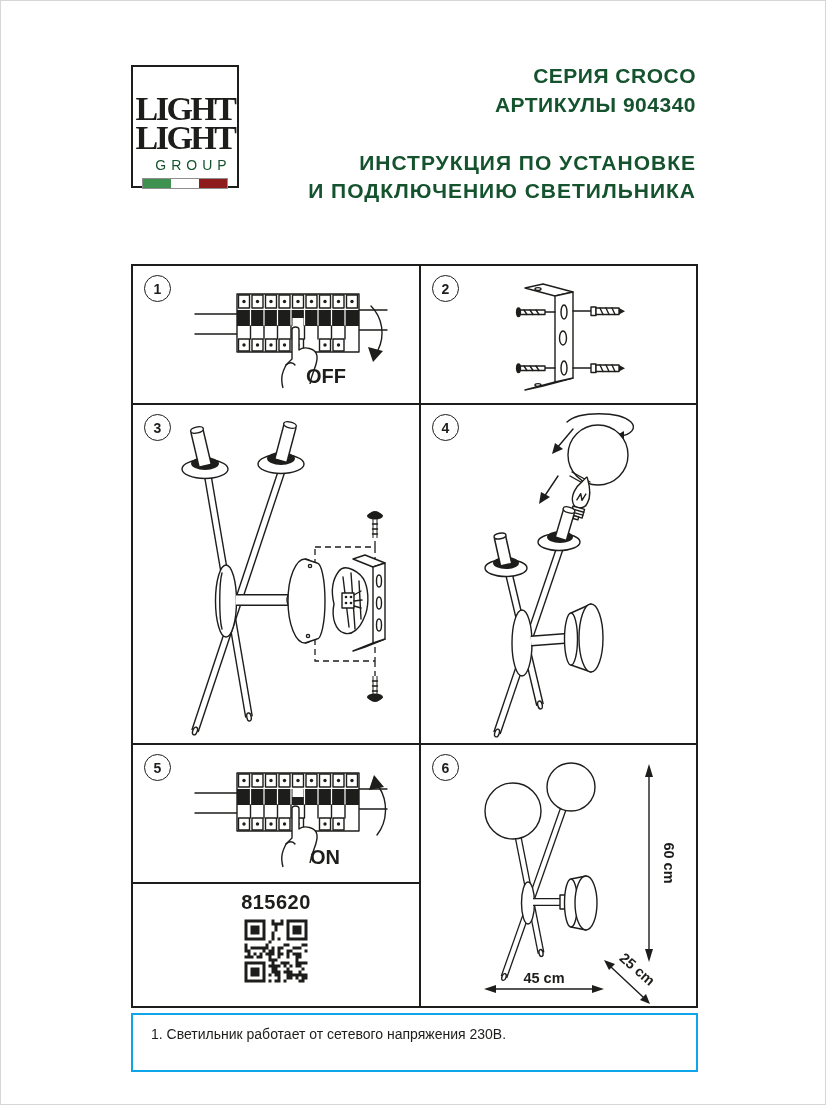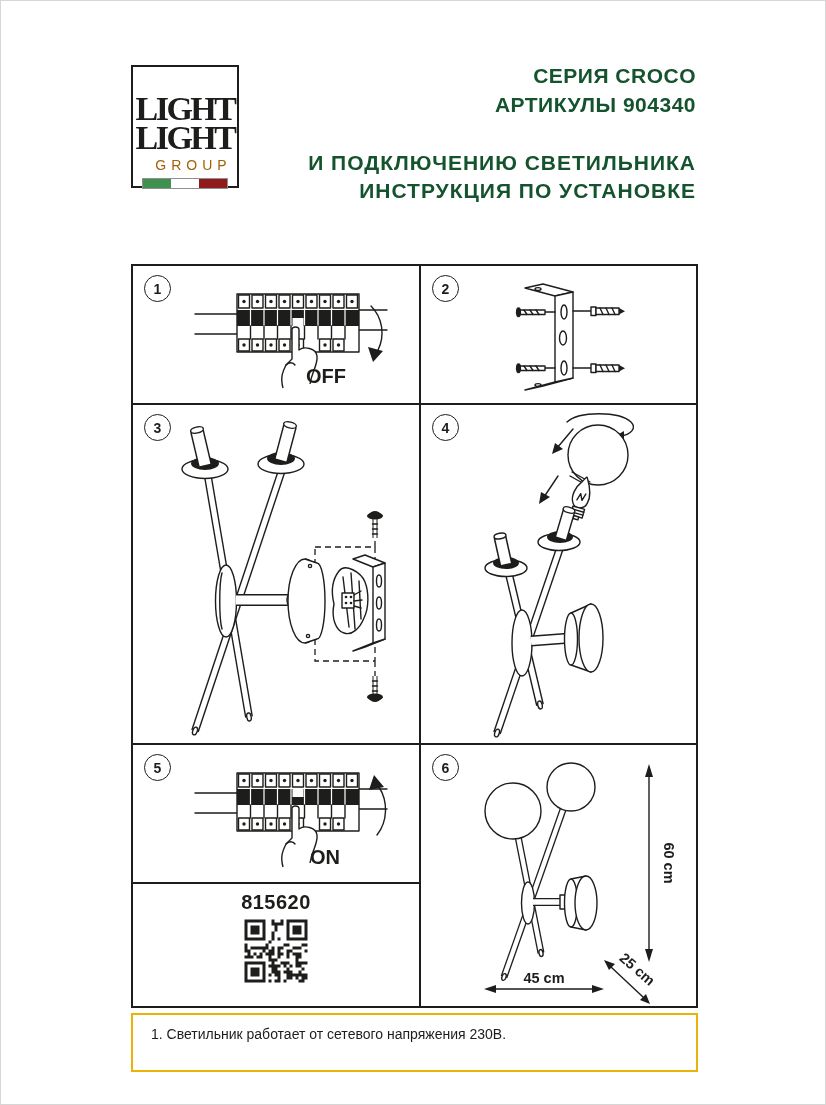--- a/index.html
+++ b/index.html
@@ -15,21 +15,21 @@
     position: absolute; left: 130px; top: 64px; width: 108px; height: 123px;
     border: 2px solid #1d1d1b; text-align: center;
   }
   .logo-word {
     font-family: "Liberation Serif", serif; font-weight: bold;
     font-size: 34px; line-height: 0.86; letter-spacing: -2.5px; color: #1d1d1b;
   }
   .logo-word.first { margin-top: 27px; }
   .logo-group {
     margin-top: 5px; font-size: 14px; letter-spacing: 5px; padding-left: 17px;
-    color: #a16207; font-weight: normal;
+    color: #14532d; font-weight: normal;
   }
   .logo-flag { display:block; margin: 5px auto 0; }
   .titles {
     position: absolute; top: 60px; right: 129px; text-align: right;
     font-weight: bold; color: #14532d;
   }
   .titles .line { font-size: 21px; line-height: 29px; letter-spacing: 0.5px; }
   .instr { margin-top: 30px; }
   .instr .line { font-size: 21px; line-height: 28px; letter-spacing: 1px; }
 
@@ -52,21 +52,21 @@
     border: 1.6px solid #1d1d1b; border-radius: 50%;
     display: flex; align-items: center; justify-content: center;
     font-size: 14px; font-weight: bold; background:#fff; z-index: 2;
   }
   
   .qr-label { margin-top: 7px; font-size: 20px; font-weight: bold; letter-spacing: 0.5px; }
   .qr-svg { display: block; margin: 5px auto 0; }
   
   .footer {
     position: absolute; left: 130px; top: 1012px; width: 567px; height: 59px;
-    border: 2px solid #eab308; padding: 9px 10px 0 18px;
+    border: 2px solid #0ea5e9; padding: 9px 10px 0 18px;
     font-size: 14px; line-height: 20px;
   }
   .footer .note { display:block; }
 
   
   svg .ln { stroke:#1d1d1b; stroke-width:1.4; fill:none; stroke-linecap:round; stroke-linejoin:round; }
   svg .fw { fill:#fff; stroke:#1d1d1b; stroke-width:1.4; stroke-linejoin:round; }
   svg .fk { fill:#1d1d1b; stroke:none; }
   svg .ro { stroke:#1d1d1b; fill:none; }
   svg .ri { stroke:#fff; fill:none; }
@@ -88,22 +88,22 @@
       <rect x="29" y="1" width="28" height="9" fill="#ffffff"></rect>
       <rect x="57" y="1" width="28" height="9" fill="#8e1c1c"></rect>
       <rect x="0.5" y="0.5" width="85" height="10" fill="none" stroke="#8f8f8f" stroke-width="1"></rect>
     </svg>
   </div>
 
   <div class="titles">
     <div class="line">СЕРИЯ CROCO</div>
     <div class="line">АРТИКУЛЫ 904340</div>
     <div class="instr">
+      <div class="line">ИНСТРУКЦИЯ ПО УСТАНОВКЕ</div>
       <div class="line">И ПОДКЛЮЧЕНИЮ СВЕТИЛЬНИКА</div>
-      <div class="line">ИНСТРУКЦИЯ ПО УСТАНОВКЕ</div>
     </div>
   </div>
 
   <div class="grid">
 
     <div class="cell c1">
       <div class="stepnum">1</div>
       <svg class="diag" viewBox="0 0 286 137">
         <path class="ln" d="M62 48 H104 M62 68 H104 M226 44 H254 M226 64 H254"></path>
         <rect class="fw" x="104" y="28" width="122" height="58"></rect>

